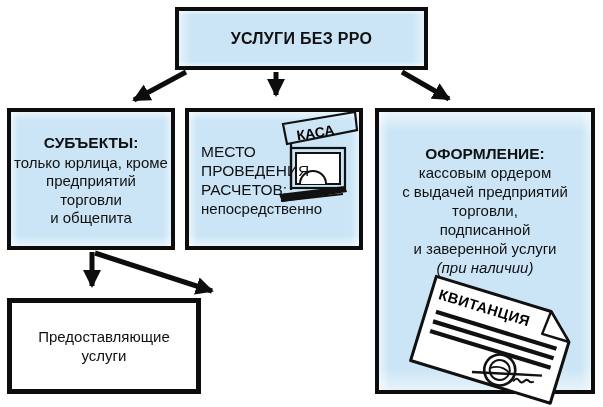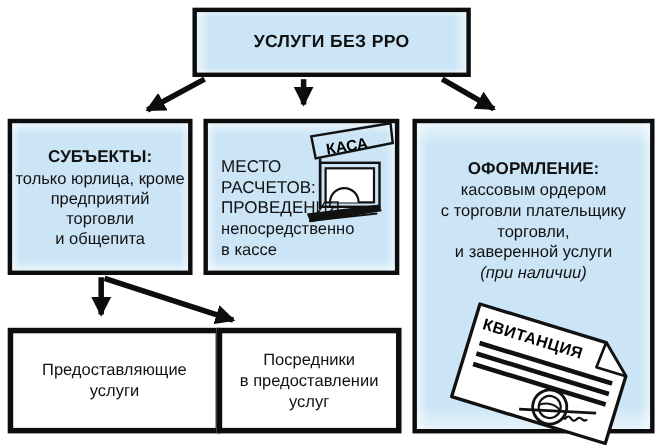--- a/index.html
+++ b/index.html
@@ -79,31 +79,31 @@
       <polygon points="4,12 76,0 78,18 8,32" fill="none" stroke="#111" stroke-width="2.2"></polygon>
       <text x="17" y="25" transform="rotate(-9 40 18)" font-size="14" font-weight="700">КАСА</text>
       <line x1="12" y1="32" x2="12" y2="78" stroke="#111" stroke-width="2.2"></line>
       <rect x="12" y="36" width="54" height="40" fill="none" stroke="#111" stroke-width="2.2"></rect>
       <rect x="17" y="41" width="44" height="31" fill="#ffffff" stroke="#111" stroke-width="2"></rect>
       <path d="M21,72 a13,13 0 0 1 26,0" fill="#ffffff" stroke="#111" stroke-width="2"></path>
       <polygon points="0,82 66,74 68,80 3,90" fill="#111"></polygon>
       <line x1="2" y1="89" x2="64" y2="82" stroke="#111" stroke-width="1.8"></line>
     </svg>
     <span class="ln heading">МЕСТО</span>
+    <span class="ln heading">ПРОВЕДЕНИЯ</span>
     <span class="ln heading">РАСЧЕТОВ:</span>
-    <span class="ln heading">ПРОВЕДЕНИЯ</span>
     <span class="ln body">непосредственно</span>
-    <span class="ln body">в кассе</span>
   </div>
 
   <div id="registration-box" class="box blue">
     <span class="ln bold">ОФОРМЛЕНИЕ:</span>
     <span class="ln">кассовым ордером</span>
-    <span class="ln">с торговли плательщику</span>
+    <span class="ln">с выдачей предприятий</span>
     <span class="ln">торговли,</span>
+    <span class="ln">подписанной</span>
     <span class="ln">и заверенной услуги</span>
     <span class="ln italic">(при наличии)</span>
 
     <svg id="receipt-illustration" viewBox="0 0 195 105">
       <g transform="rotate(17 100 54)">
         <path d="M30,12 L150,12 L176,36 L176,100 L30,100 Z" fill="#ffffff" stroke="#111" stroke-width="3" stroke-linejoin="round"></path>
         <path d="M150,12 L176,36 L148,36 Z" fill="#ffffff" stroke="#111" stroke-width="2.4" stroke-linejoin="round"></path>
         <text x="38" y="33" font-size="14.5" font-weight="700" letter-spacing="0.5">КВИТАНЦИЯ</text>
         <line x1="40" y1="46" x2="166" y2="46" stroke="#111" stroke-width="4.2"></line>
         <line x1="40" y1="56" x2="166" y2="56" stroke="#111" stroke-width="4.2"></line>
@@ -115,19 +115,14 @@
         <path d="M134,90 c4,-10 7,4 11,-4 c3,-5 5,3 9,-2" fill="none" stroke="#111" stroke-width="2"></path>
       </g>
     </svg>
   </div>
 
   <div id="providers-box" class="box white center-flex">
     <span class="ln">Предоставляющие</span>
     <span class="ln">услуги</span>
   </div>
 
-  <div id="intermediaries-box" class="box white center-flex">
-    <span class="ln">Посредники</span>
-    <span class="ln">в предоставлении</span>
-    <span class="ln">услуг</span>
-  </div>
 
 </div>
 
 </body></html>

